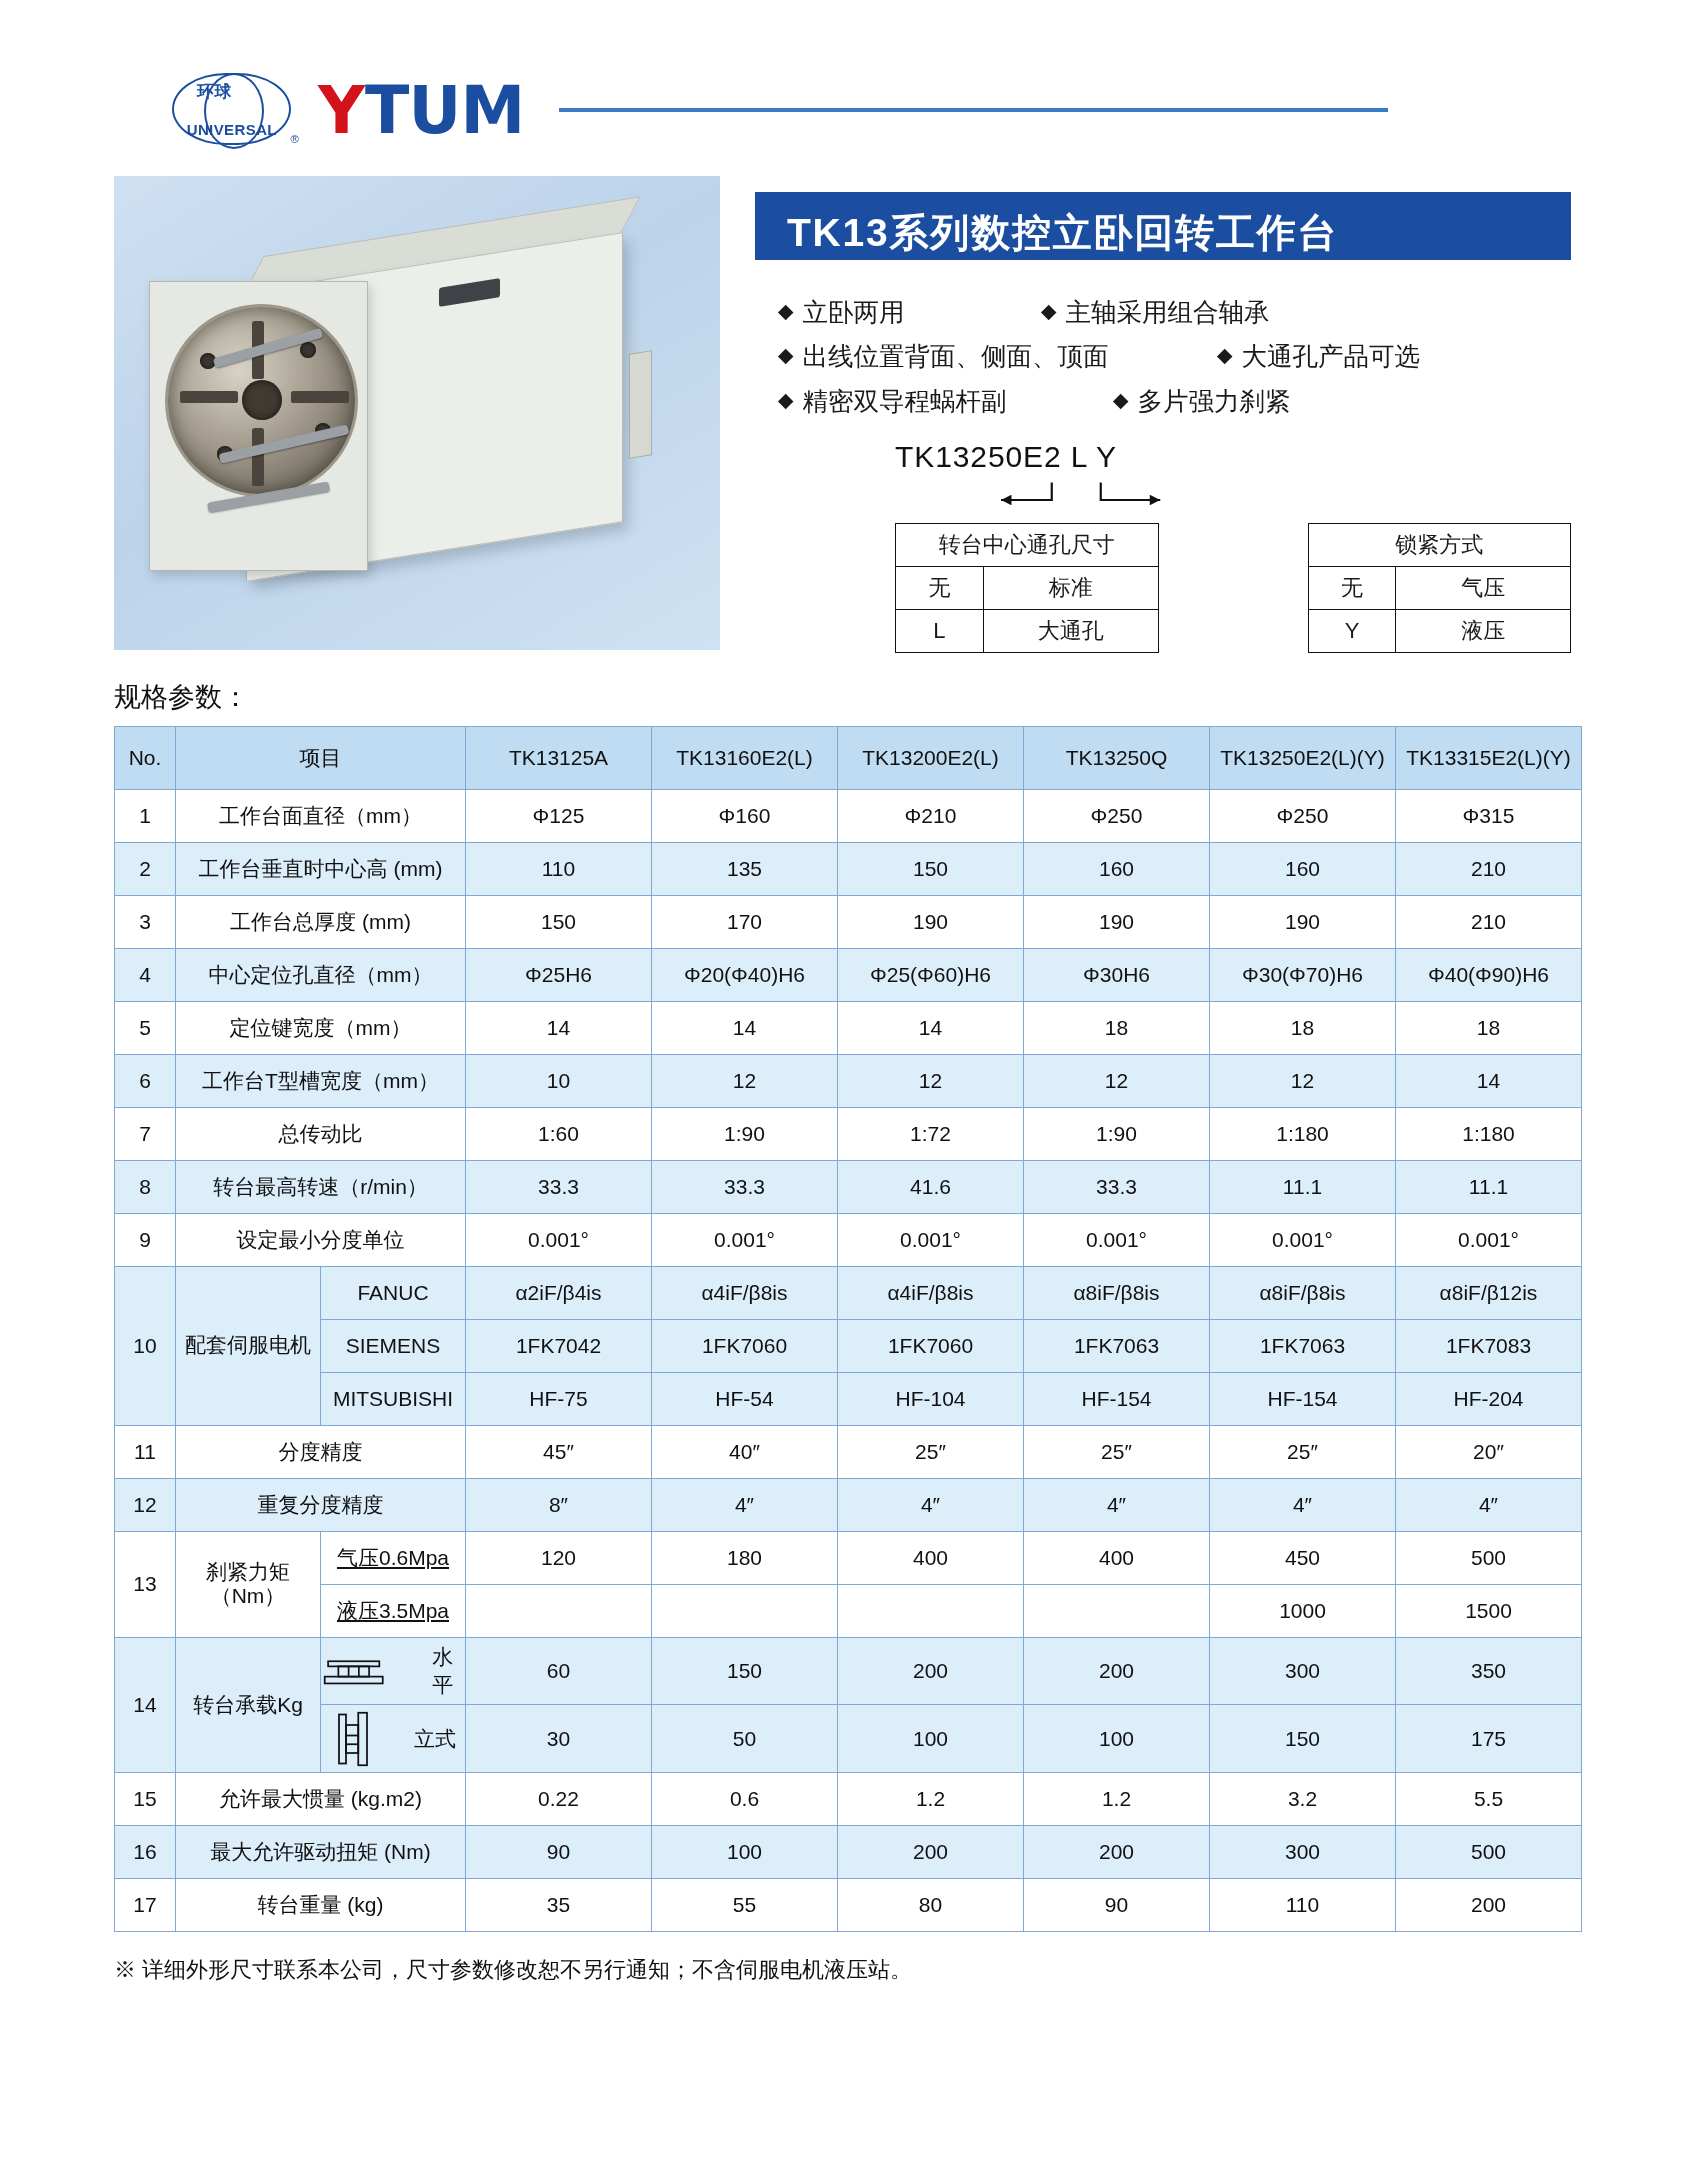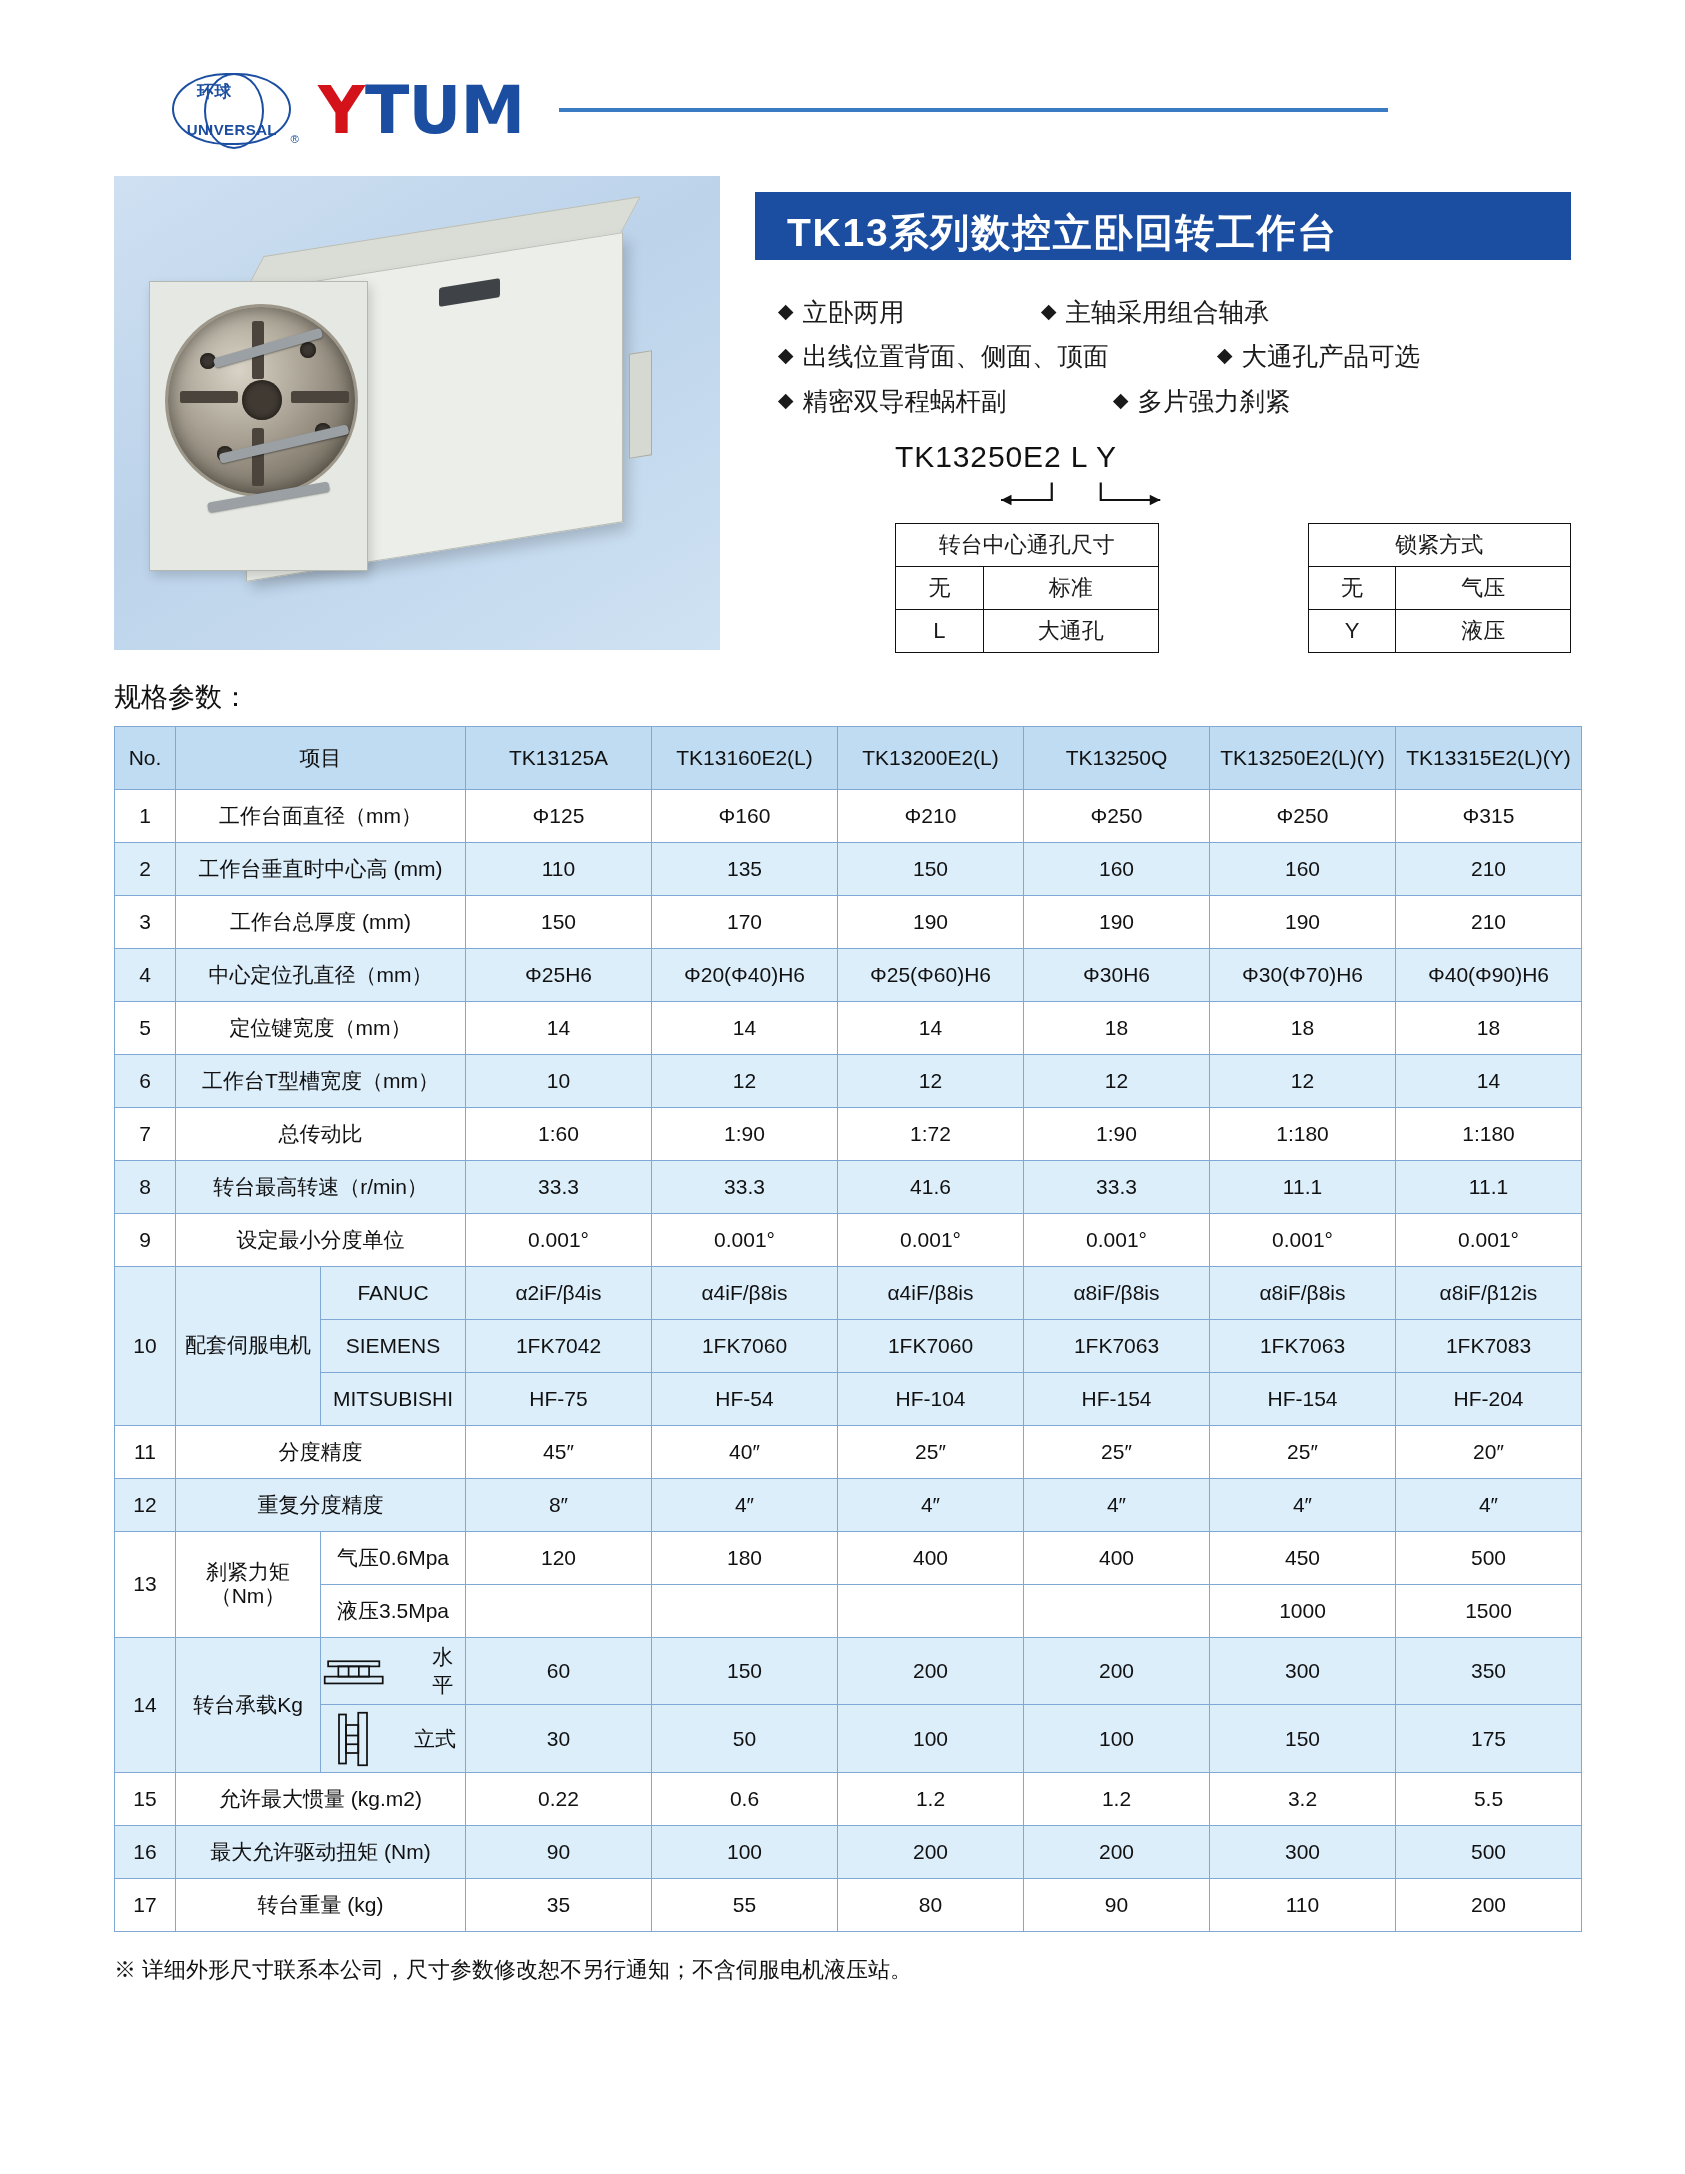--- a/index.html
+++ b/index.html
@@ -284,21 +284,21 @@
   }
   table.spec thead td {
     background: #bfdcf2;
     font-size: 21px;
     height: 63px;
   }
   tr.alt td { background: #ddeefb; }
   td.no-col { width: 61px; }
   td.item-col { width: 290px; }
   td.data-col { width: 186px; }
-  .sub-lab { width: 176px; }
+  .sub-lab { width: 176px; text-decoration: underline; }
   .motor-lab { width: 114px; }
   .vert-lab {
     width: 70px;
     line-height: 1.18;
     font-size: 21px;
   }
   .icon-cell {
     width: 219px;
     text-align: center;
   }

